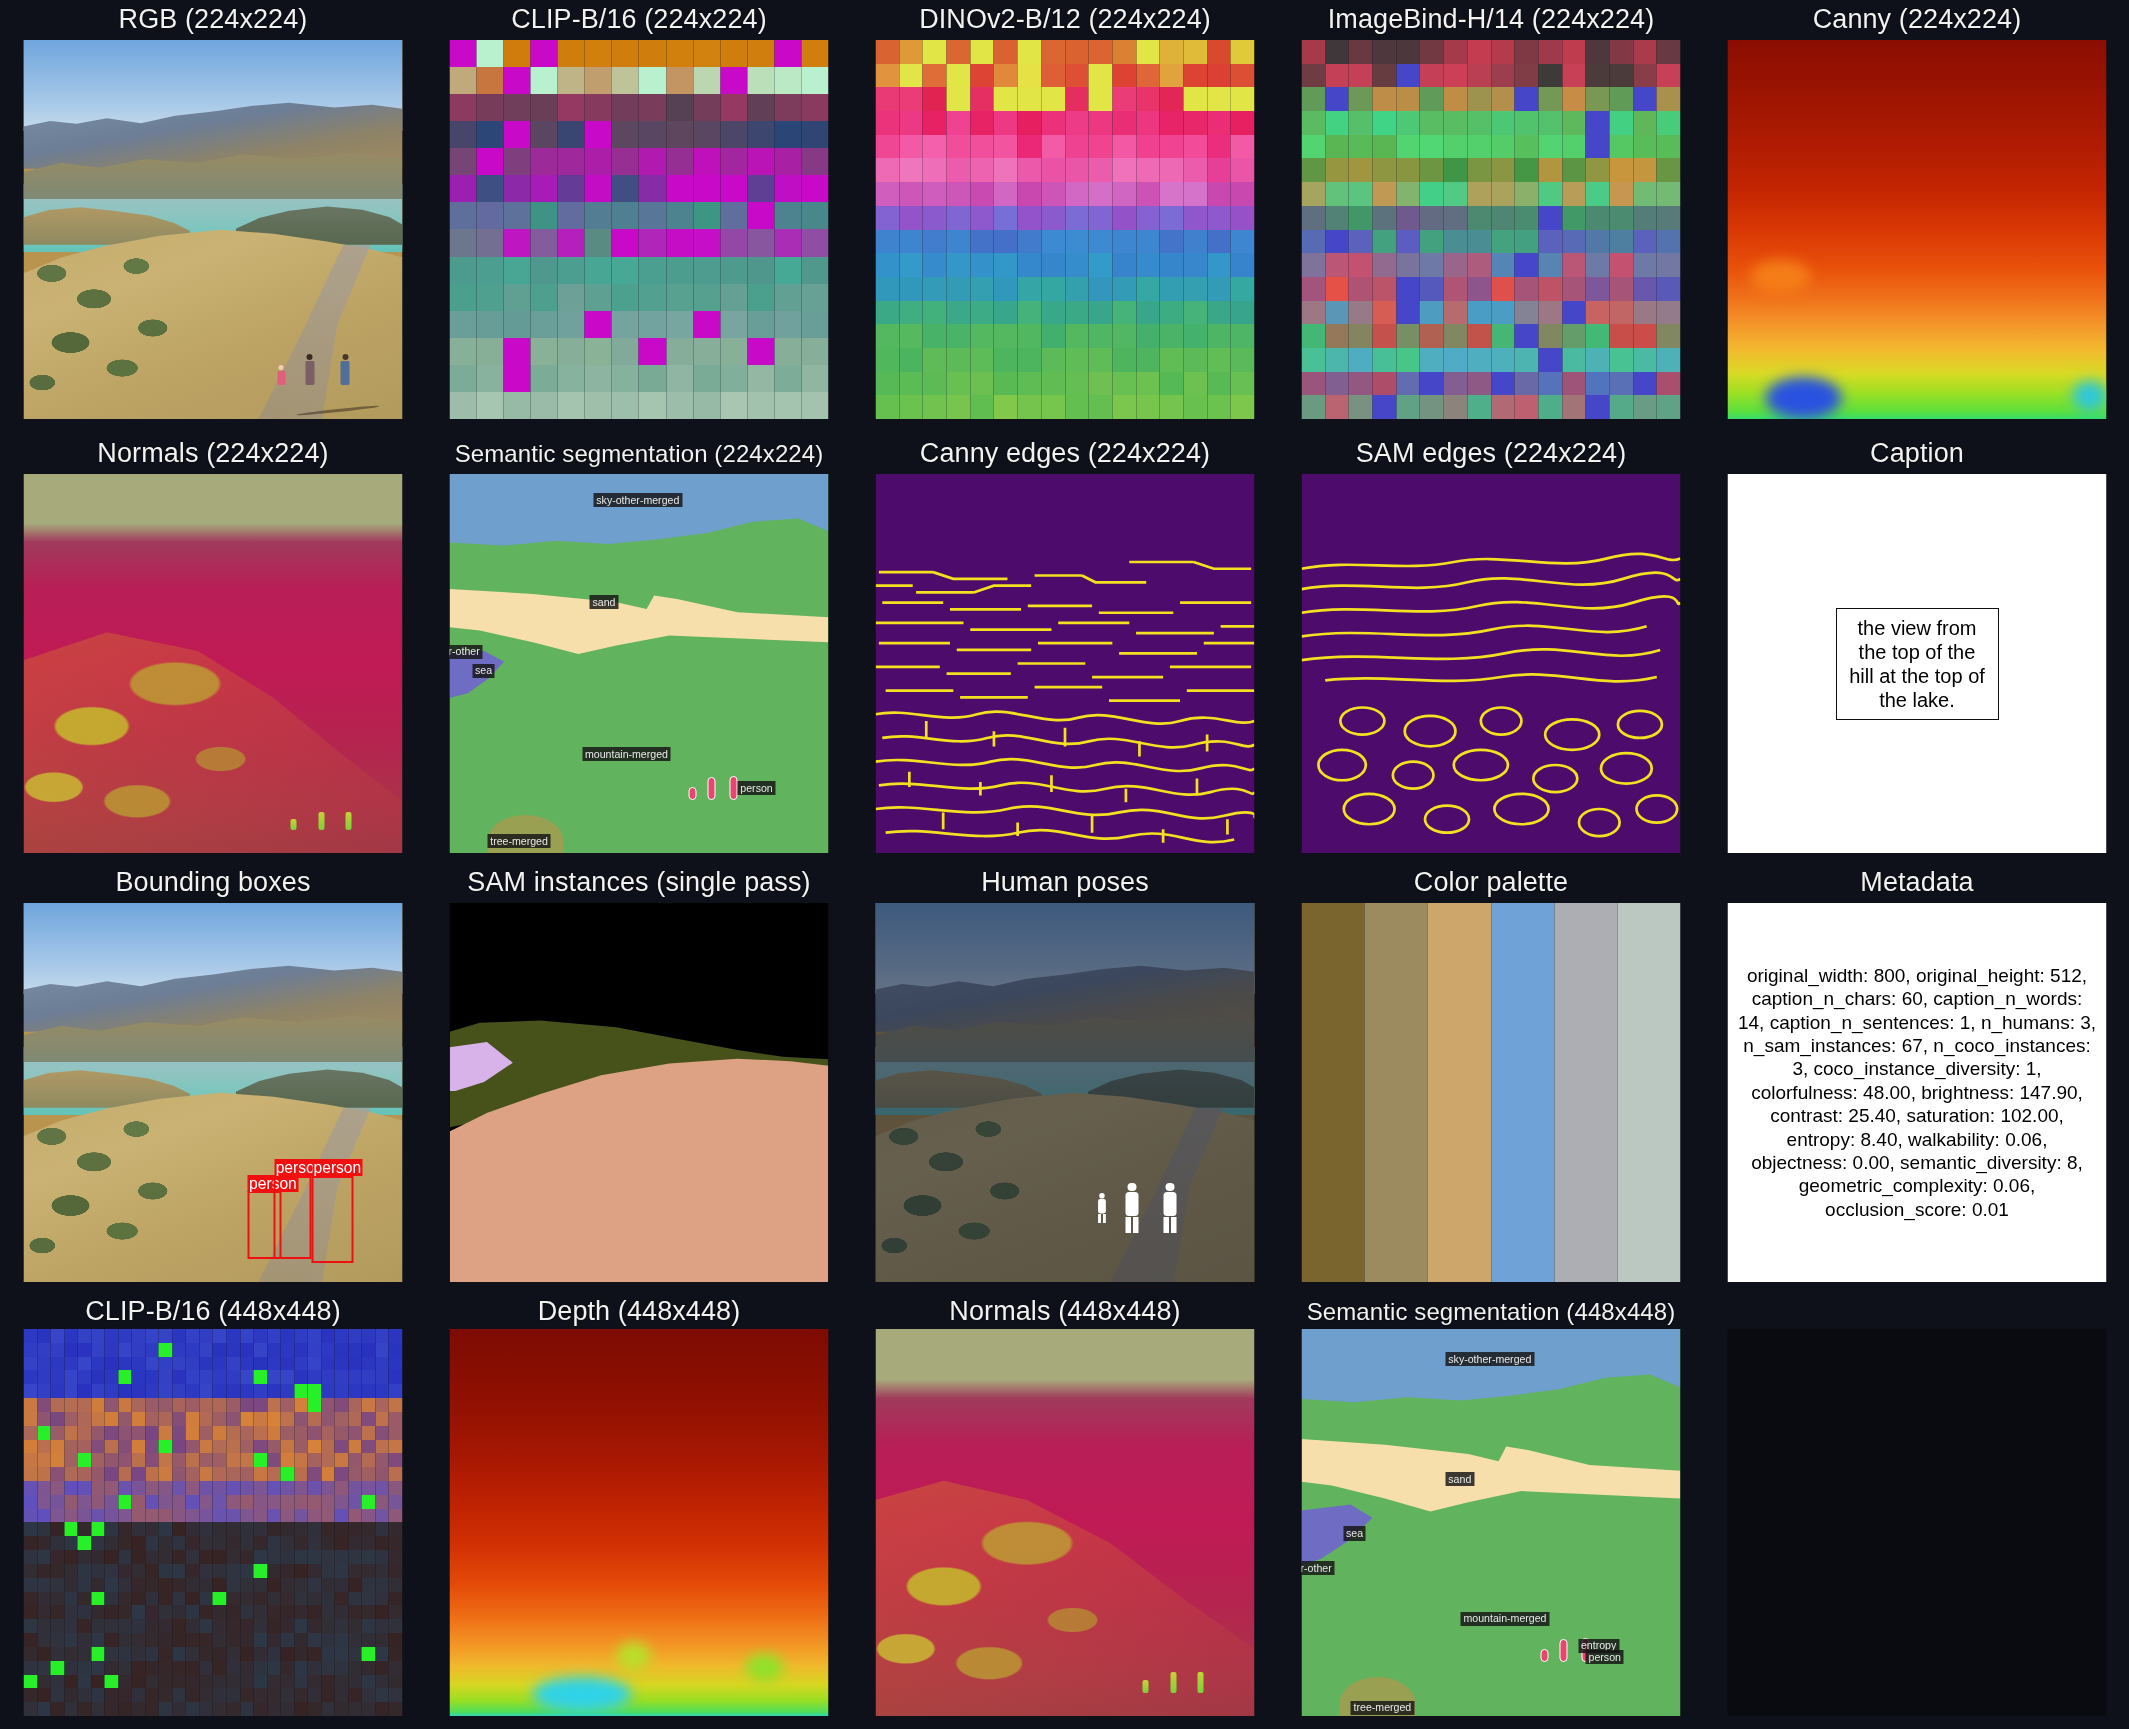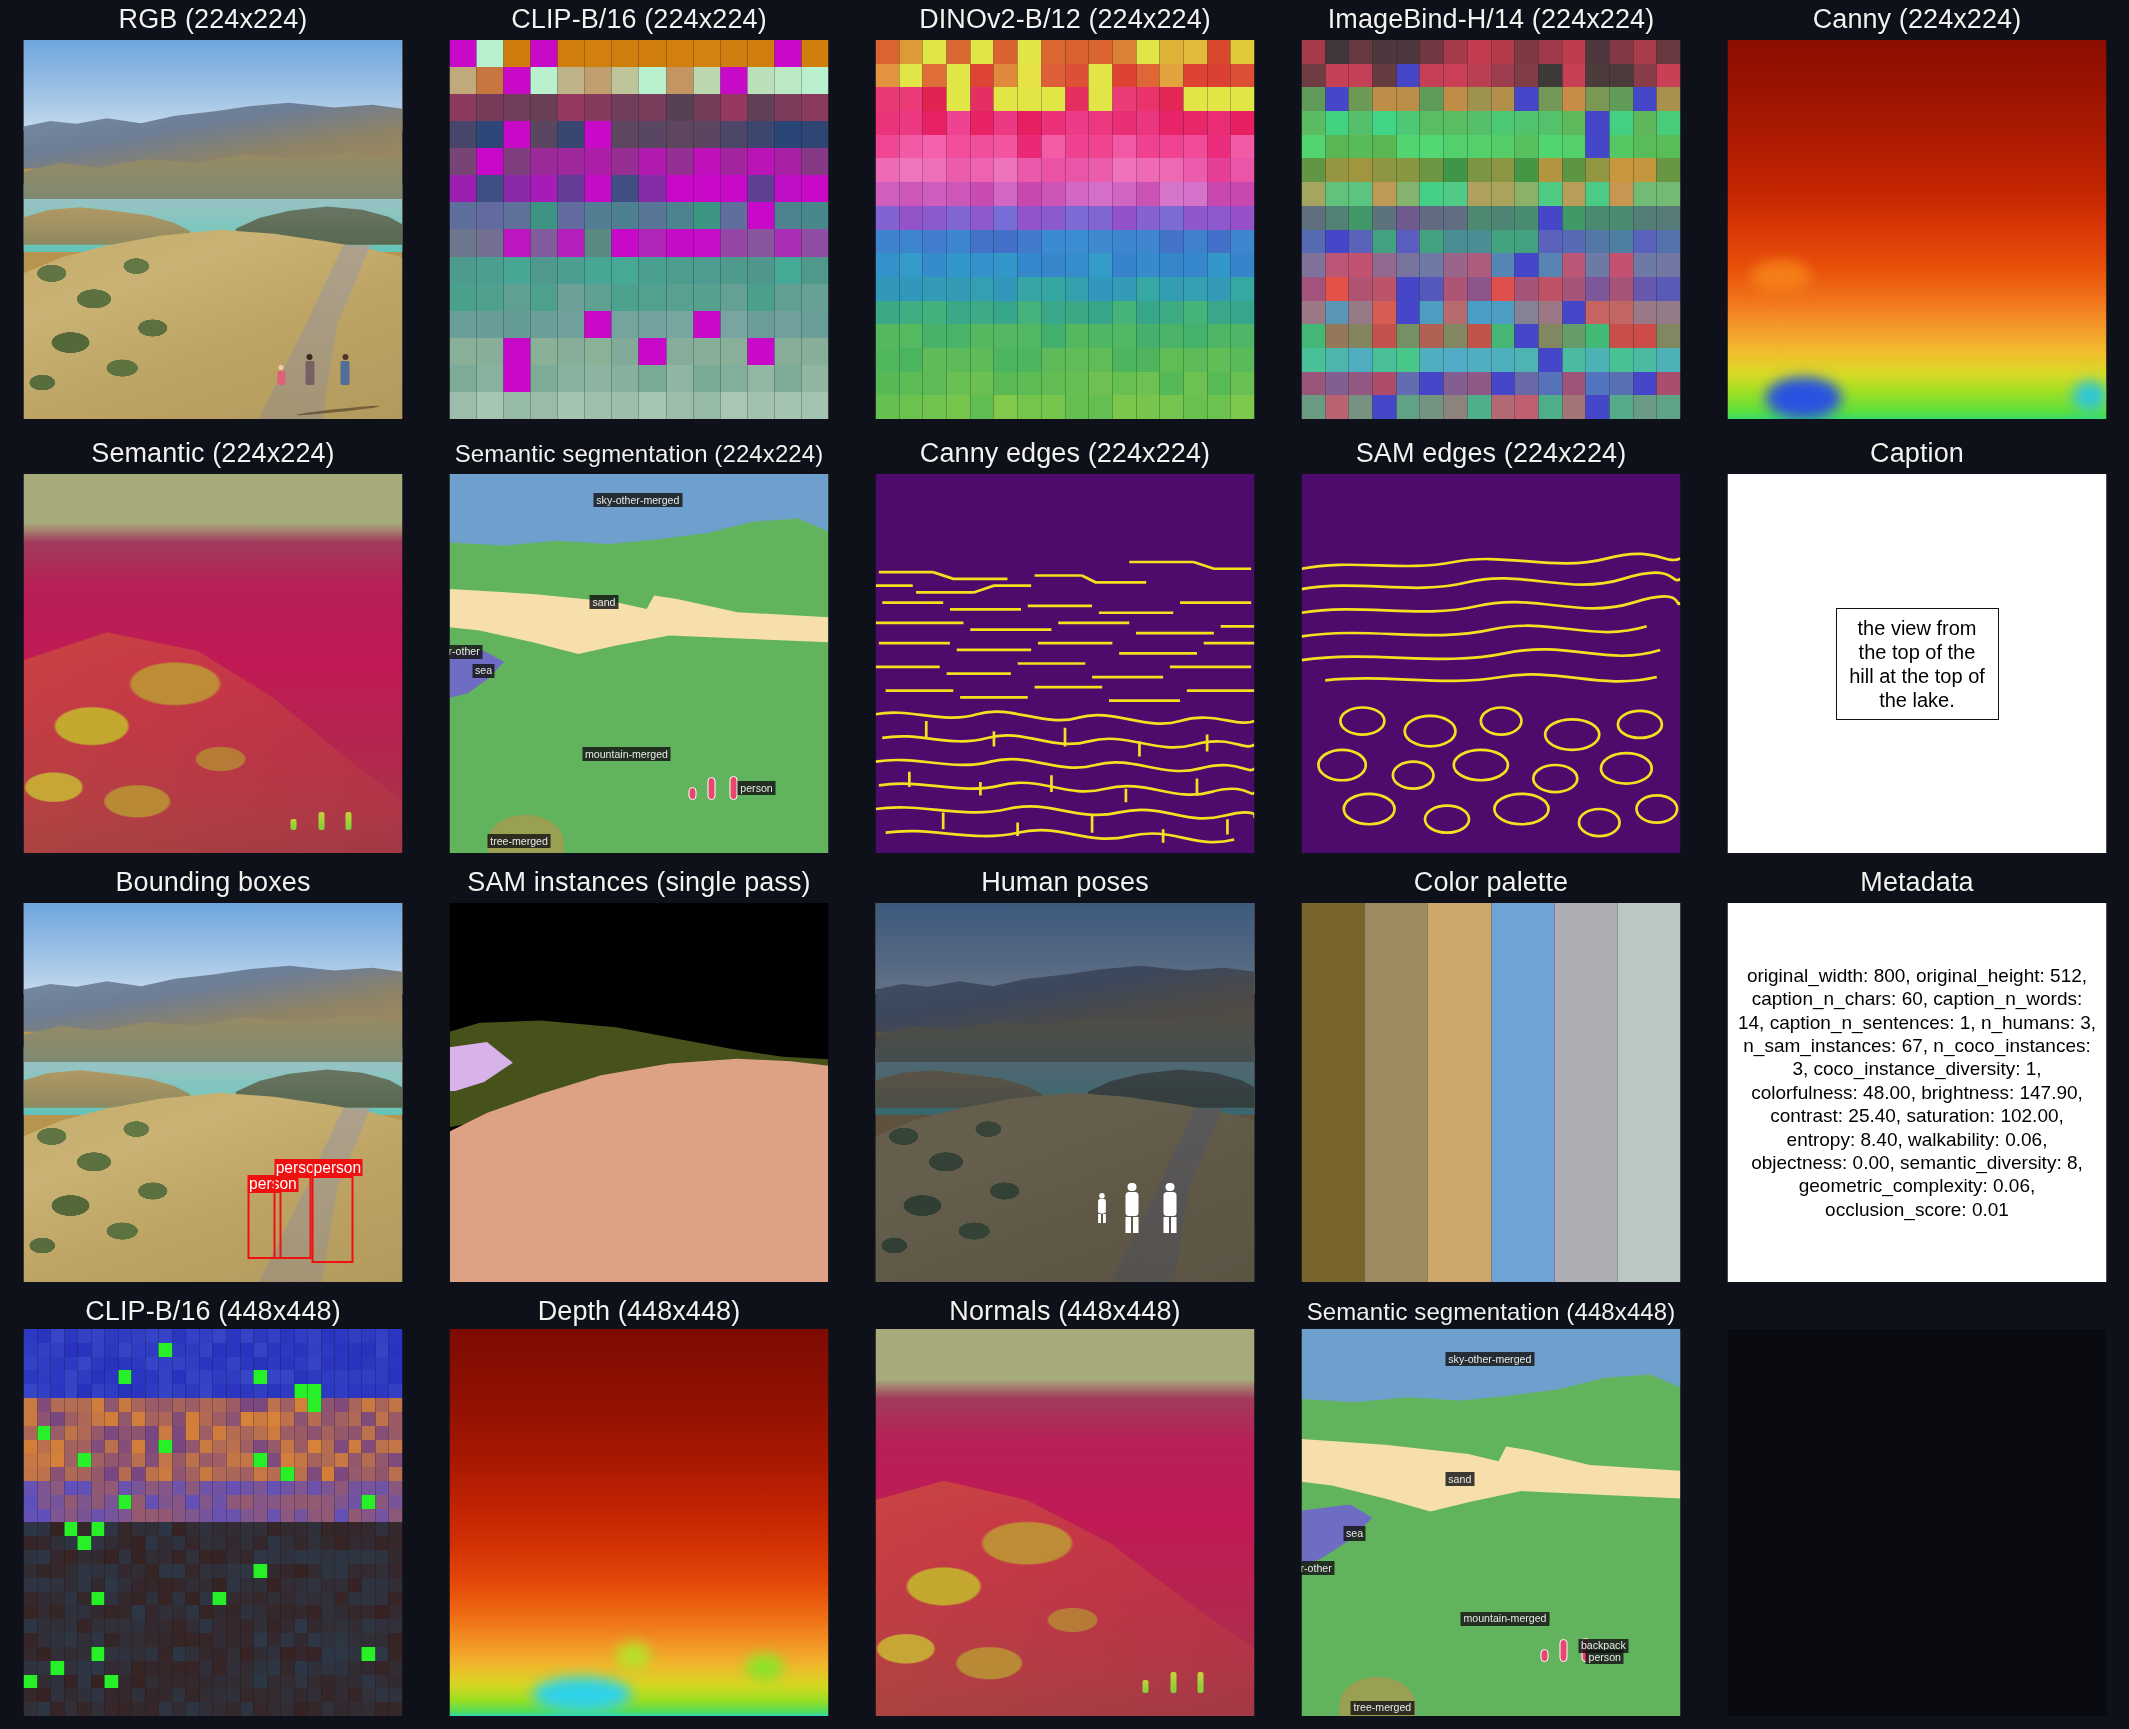--- a/index.html
+++ b/index.html
@@ -959,21 +959,21 @@
     <div class="panel">
       <div class="depth">
         <div class="blob" style="left:6%;top:58%;width:16%;height:9%;background:#f57d18;"></div>
         <div class="blob" style="left:10%;bottom:0;width:20%;height:11%;background:#2a52e0;"></div>
         <div class="blob" style="right:0;bottom:2%;width:9%;height:8%;background:#2fc6d8;"></div>
       </div>
     </div>
   </div>
 
   <div class="cell">
-    <div class="cap">Semantic (224x224)</div>
+    <div class="cap">Normals (224x224)</div>
     <div class="panel">
       <div class="normals">
         <div class="hill"></div>
         <div class="people">
           <b style="left:6%;height:11.4px;"></b>
           <b style="left:40%;height:18.5px;"></b>
           <b style="left:72%;height:18.5px;"></b>
         </div>
       </div>
     </div>
@@ -1997,21 +1997,21 @@
         <div class="tree"></div>
         <div class="person" style="left:63%; height:12.8px;"></div>
         <div class="person" style="left:68%; height:23px;"></div>
         <div class="person" style="left:74%; height:24px;"></div>
         <div id="semseg448labels">
             <span class="seglabel" style="left:38%;top:6%;">sky-other-merged</span>
             <span class="seglabel" style="left:38%;top:37%;">sand</span>
             <span class="seglabel" style="left:11%;top:51%;">sea</span>
             <span class="seglabel" style="left:-1%;top:60%;">r-other</span>
             <span class="seglabel" style="left:42%;top:73%;">mountain-merged</span>
-            <span class="seglabel" style="left:73%;top:80%;">backpack</span>
+            <span class="seglabel" style="left:73%;top:80%;">entropy</span>
             <span class="seglabel" style="left:75%;top:83%;">person</span>
             <span class="seglabel" style="left:13%;top:96%;">tree-merged</span>
           </div>
       </div>
     </div>
   </div>
 
   <div class="cell">
     <div class="cap"></div>
     <div class="panel r4">

